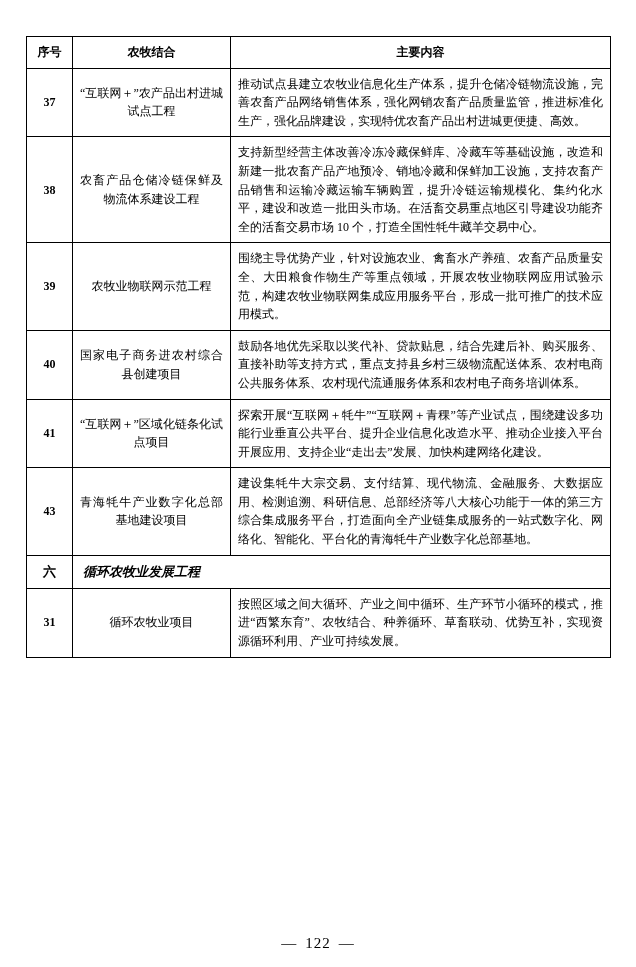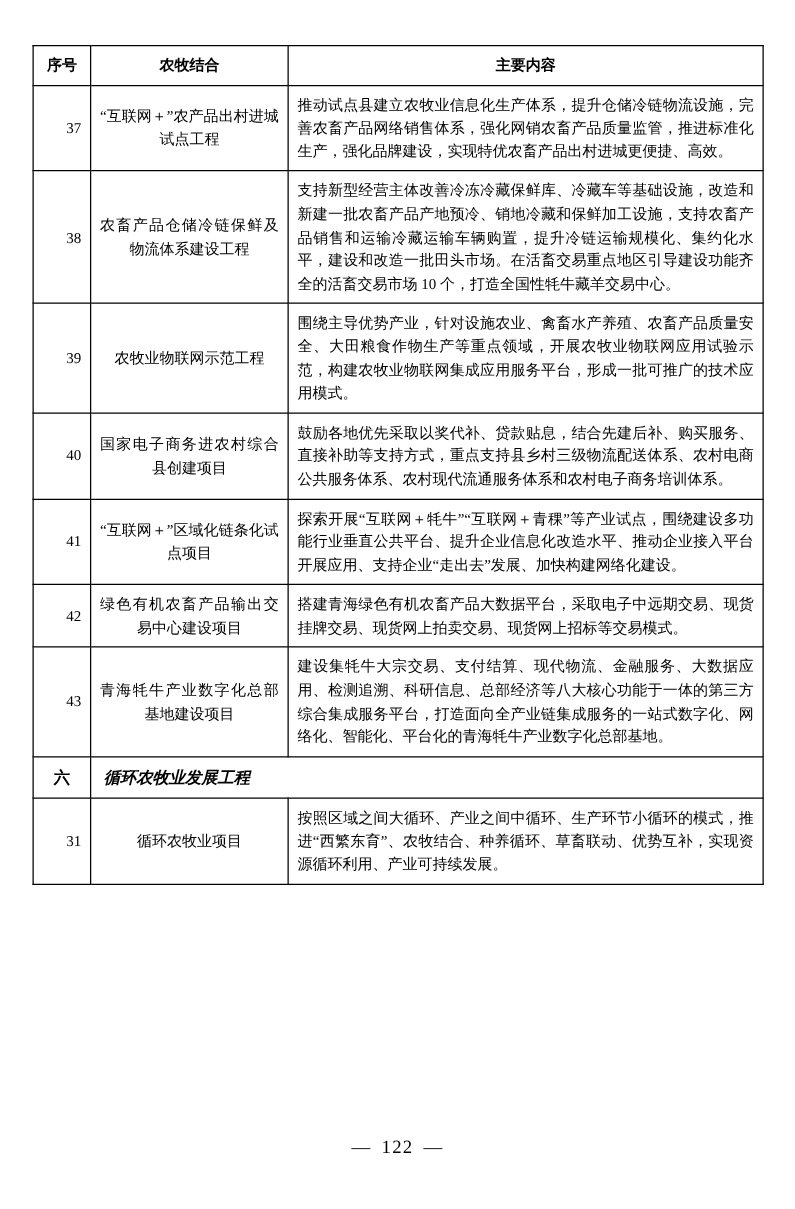--- a/index.html
+++ b/index.html
@@ -37,22 +37,23 @@
   col.c-proj { width: 158px; }
   col.c-content { width: 380px; }
 
   thead th {
     text-align: center;
     font-weight: bold;
     font-size: 13px;
     padding: 8px 6px;
   }
   td.no {
-    text-align: right;
+    text-align: center;
     font-size: 13px;
+    font-weight: bold;
   }
   td.proj {
     text-align: justify;
     text-align-last: center;
     font-size: 12.5px;
     line-height: 1.6;
   }
   td.content {
     text-align: justify;
     text-justify: inter-ideograph;
@@ -68,21 +69,21 @@
     font-weight: bold;
     font-size: 13px;
     text-align: left;
     padding-left: 10px;
     font-style: italic;
   }
   .footer {
     position: absolute;
     left: 0;
     right: 0;
-    bottom: 40px;
+    bottom: 15px;
     text-align: center;
     font-size: 15px;
     letter-spacing: 1px;
     font-family: "Liberation Serif", "DejaVu Serif", serif;
   }
   .footer .dash {
     display: inline-block;
     margin: 0 8px;
   }
 </style>
@@ -123,25 +124,20 @@
         <td class="no">40</td>
         <td class="proj">国家电子商务进农村综合县创建项目</td>
         <td class="content">鼓励各地优先采取以奖代补、贷款贴息，结合先建后补、购买服务、直接补助等支持方式，重点支持县乡村三级物流配送体系、农村电商公共服务体系、农村现代流通服务体系和农村电子商务培训体系。</td>
       </tr>
       <tr>
         <td class="no">41</td>
         <td class="proj">“互联网＋”区域化链条化试点项目</td>
         <td class="content">探索开展“互联网＋牦牛”“互联网＋青稞”等产业试点，围绕建设多功能行业垂直公共平台、提升企业信息化改造水平、推动企业接入平台开展应用、支持企业“走出去”发展、加快构建网络化建设。</td>
       </tr>
       <tr>
-        <td class="no">42</td>
-        <td class="proj">绿色有机农畜产品输出交易中心建设项目</td>
-        <td class="content">搭建青海绿色有机农畜产品大数据平台，采取电子中远期交易、现货挂牌交易、现货网上拍卖交易、现货网上招标等交易模式。</td>
-      </tr>
-      <tr>
         <td class="no">43</td>
         <td class="proj">青海牦牛产业数字化总部基地建设项目</td>
         <td class="content">建设集牦牛大宗交易、支付结算、现代物流、金融服务、大数据应用、检测追溯、科研信息、总部经济等八大核心功能于一体的第三方综合集成服务平台，打造面向全产业链集成服务的一站式数字化、网络化、智能化、平台化的青海牦牛产业数字化总部基地。</td>
       </tr>
       <tr class="section">
         <td class="no">六</td>
         <td class="section-title" colspan="2">循环农牧业发展工程</td>
       </tr>
       <tr>
         <td class="no">31</td>

